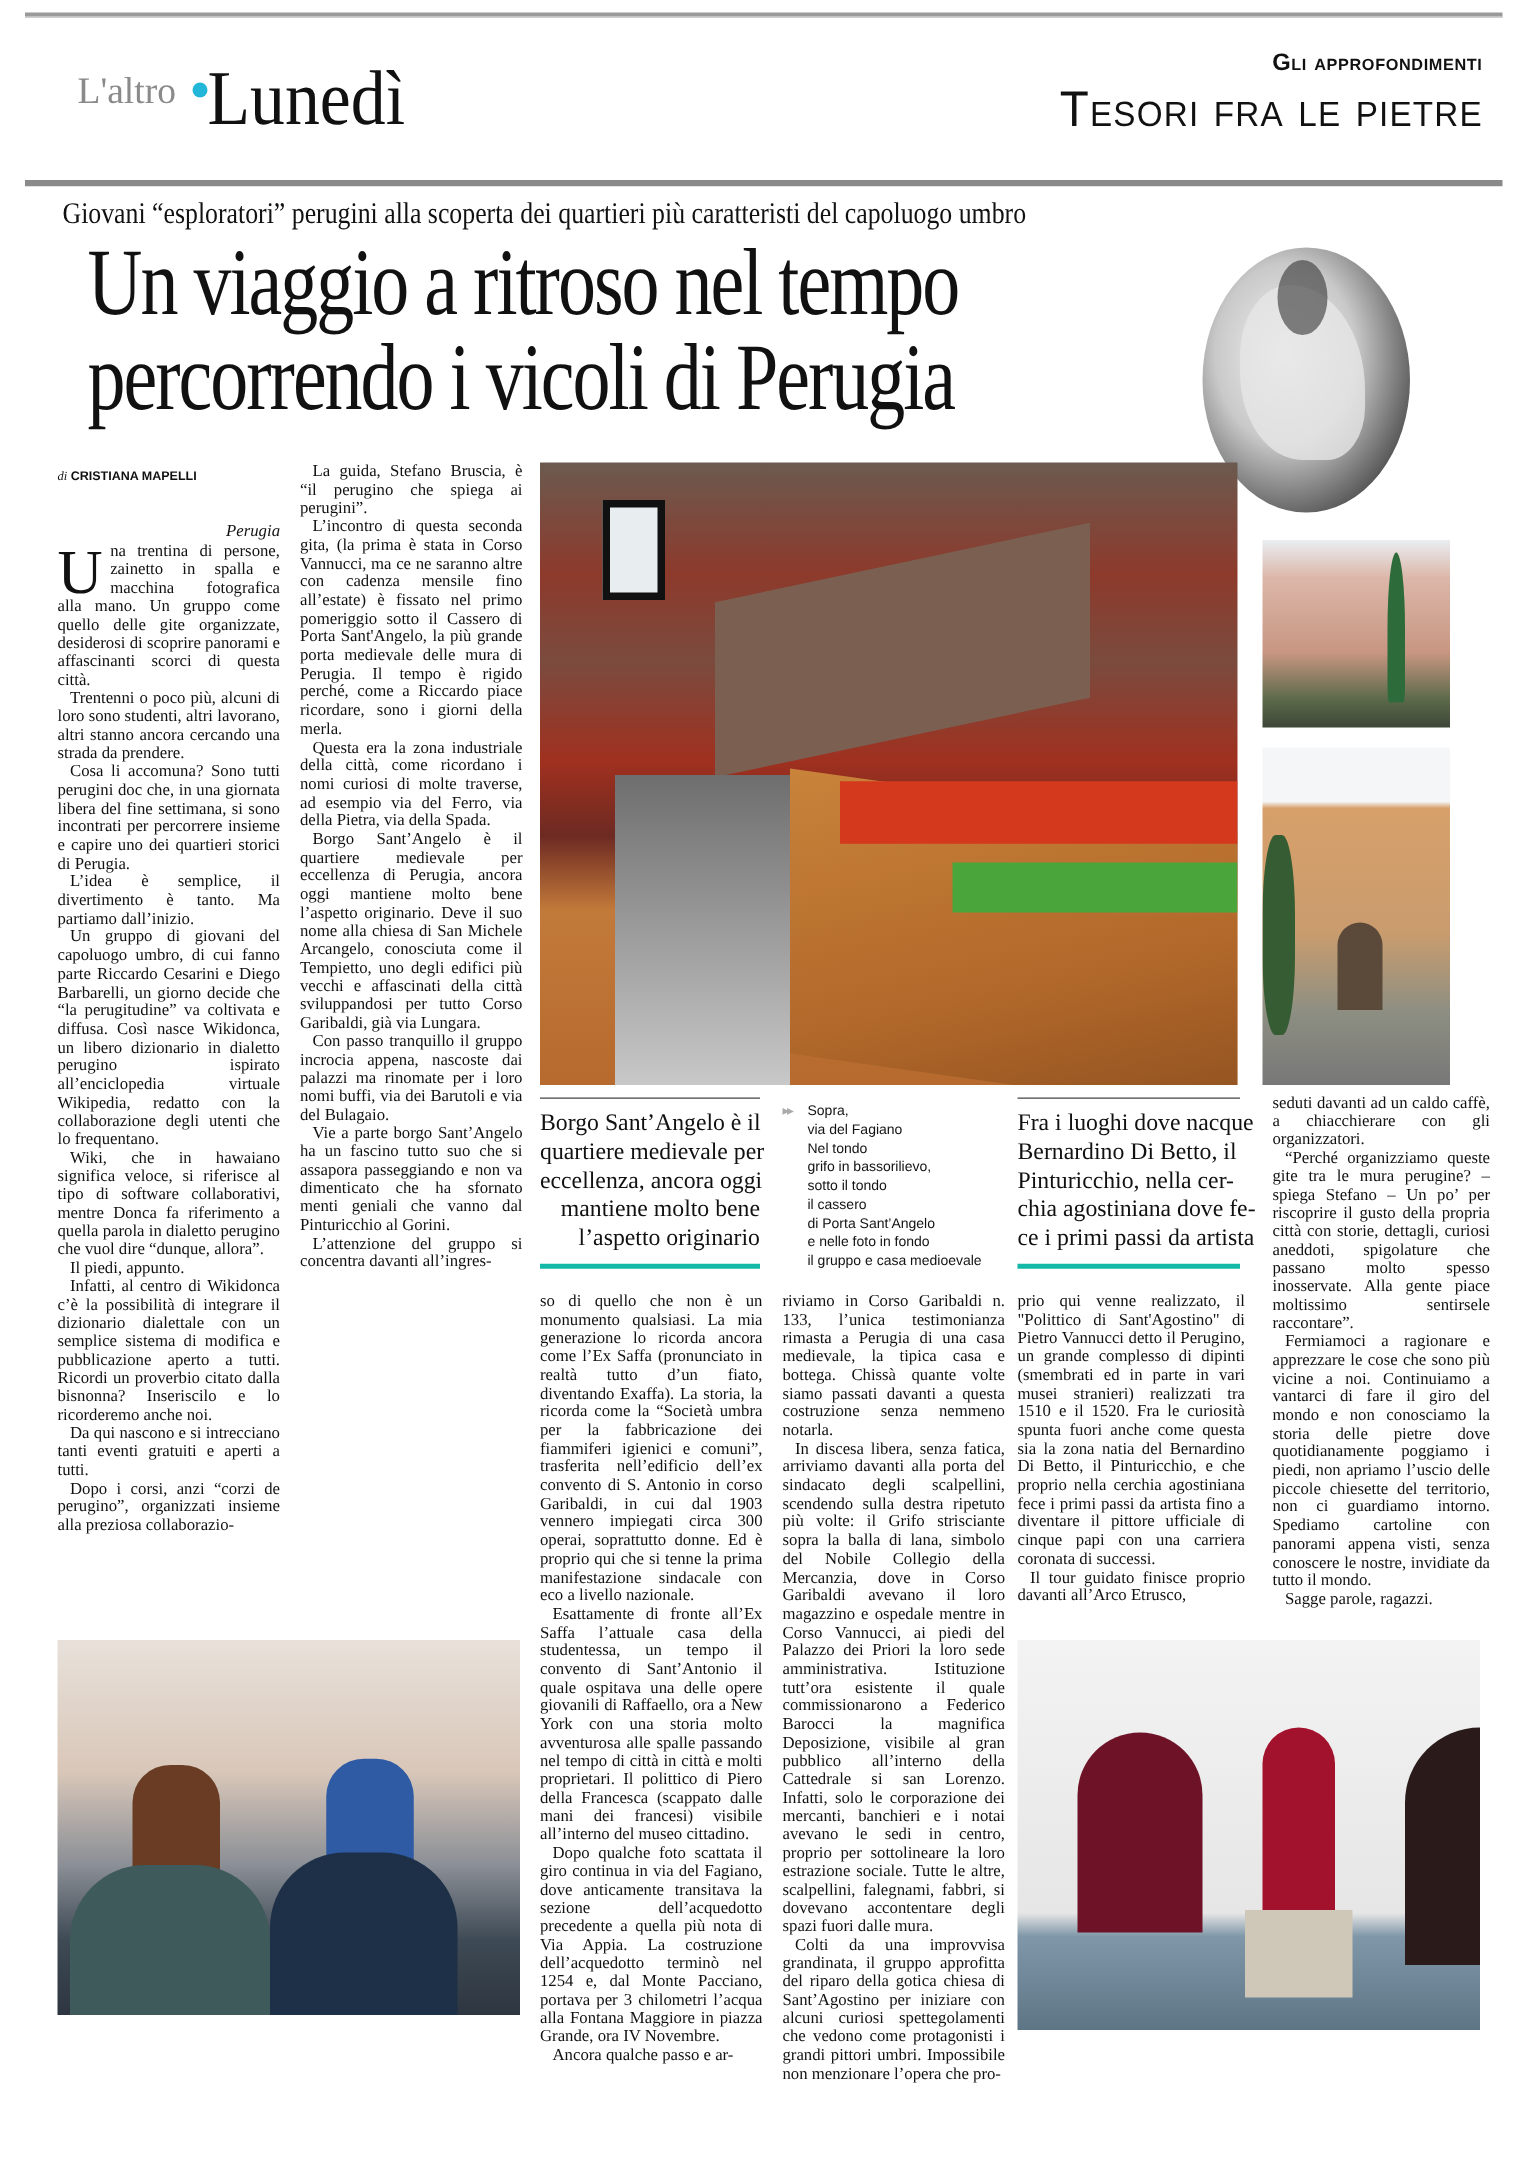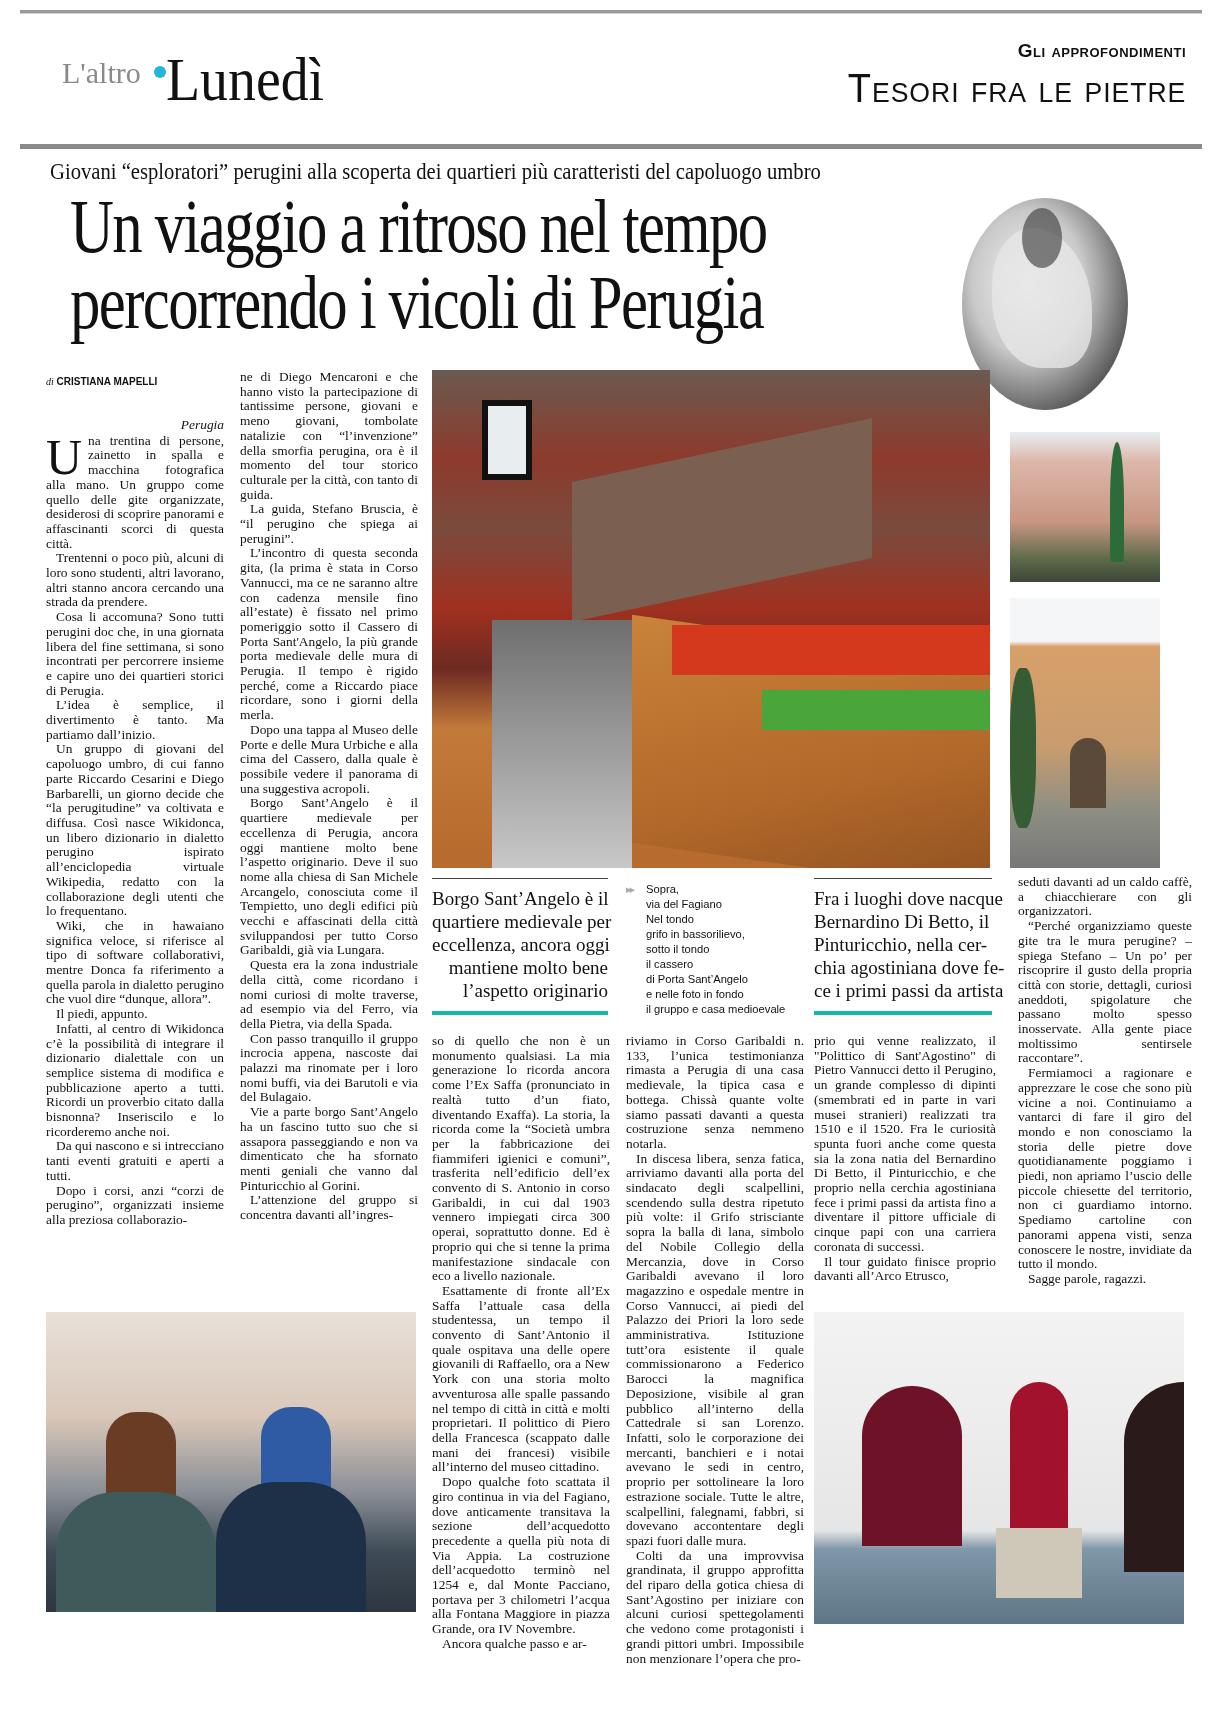--- a/index.html
+++ b/index.html
@@ -143,26 +143,24 @@
   <p>L’idea è semplice, il divertimento è tanto. Ma partiamo dall’inizio.</p>
   <p>Un gruppo di giovani del capoluogo umbro, di cui fanno parte Riccardo Cesarini e Diego Barbarelli, un giorno decide che “la perugitudine” va coltivata e diffusa. Così nasce Wikidonca, un libero dizionario in dialetto perugino ispirato all’enciclopedia virtuale Wikipedia, redatto con la collaborazione degli utenti che lo frequentano.</p>
   <p>Wiki, che in hawaiano significa veloce, si riferisce al tipo di software collaborativi, mentre Donca fa riferimento a quella parola in dialetto perugino che vuol dire “dunque, allora”.</p>
   <p>Il piedi, appunto.</p>
   <p>Infatti, al centro di Wikidonca c’è la possibilità di integrare il dizionario dialettale con un semplice sistema di modifica e pubblicazione aperto a tutti. Ricordi un proverbio citato dalla bisnonna? Inseriscilo e lo ricorderemo anche noi.</p>
   <p>Da qui nascono e si intrecciano tanti eventi gratuiti e aperti a tutti.</p>
   <p>Dopo i corsi, anzi “corzi de perugino”, organizzati insieme alla preziosa collaborazio-</p>
 </div>
 
 <div class="col col2">
-  <p class="noind">ne di Diego Mencaroni e che hanno visto la partecipazione di tantissime persone, giovani e meno giovani, tombolate natalizie con “l’invenzione” della smorfia perugina, ora è il momento del tour storico culturale per la città, con tanto di guida.</p>
   <p>La guida, Stefano Bruscia, è “il perugino che spiega ai perugini”.</p>
   <p>L’incontro di questa seconda gita, (la prima è stata in Corso Vannucci, ma ce ne saranno altre con cadenza mensile fino all’estate) è fissato nel primo pomeriggio sotto il Cassero di Porta Sant'Angelo, la più grande porta medievale delle mura di Perugia. Il tempo è rigido perché, come a Riccardo piace ricordare, sono i giorni della merla.</p>
-  <p>Dopo una tappa al Museo delle Porte e delle Mura Urbiche e alla cima del Cassero, dalla quale è possibile vedere il panorama di una suggestiva acropoli.</p>
+  <p>Questa era la zona industriale della città, come ricordano i nomi curiosi di molte traverse, ad esempio via del Ferro, via della Pietra, via della Spada.</p>
   <p>Borgo Sant’Angelo è il quartiere medievale per eccellenza di Perugia, ancora oggi mantiene molto bene l’aspetto originario. Deve il suo nome alla chiesa di San Michele Arcangelo, conosciuta come il Tempietto, uno degli edifici più vecchi e affascinati della città sviluppandosi per tutto Corso Garibaldi, già via Lungara.</p>
-  <p>Questa era la zona industriale della città, come ricordano i nomi curiosi di molte traverse, ad esempio via del Ferro, via della Pietra, via della Spada.</p>
   <p>Con passo tranquillo il gruppo incrocia appena, nascoste dai palazzi ma rinomate per i loro nomi buffi, via dei Barutoli e via del Bulagaio.</p>
   <p>Vie a parte borgo Sant’Angelo ha un fascino tutto suo che si assapora passeggiando e non va dimenticato che ha sfornato menti geniali che vanno dal Pinturicchio al Gorini.</p>
   <p>L’attenzione del gruppo si concentra davanti all’ingres-</p>
 </div>
 
 <div class="pullquote pq pq1">
   <span>Borgo Sant’Angelo è il</span>
   <span>quartiere medievale per</span>
   <span>eccellenza, ancora oggi</span>
   <span>mantiene molto bene</span>

